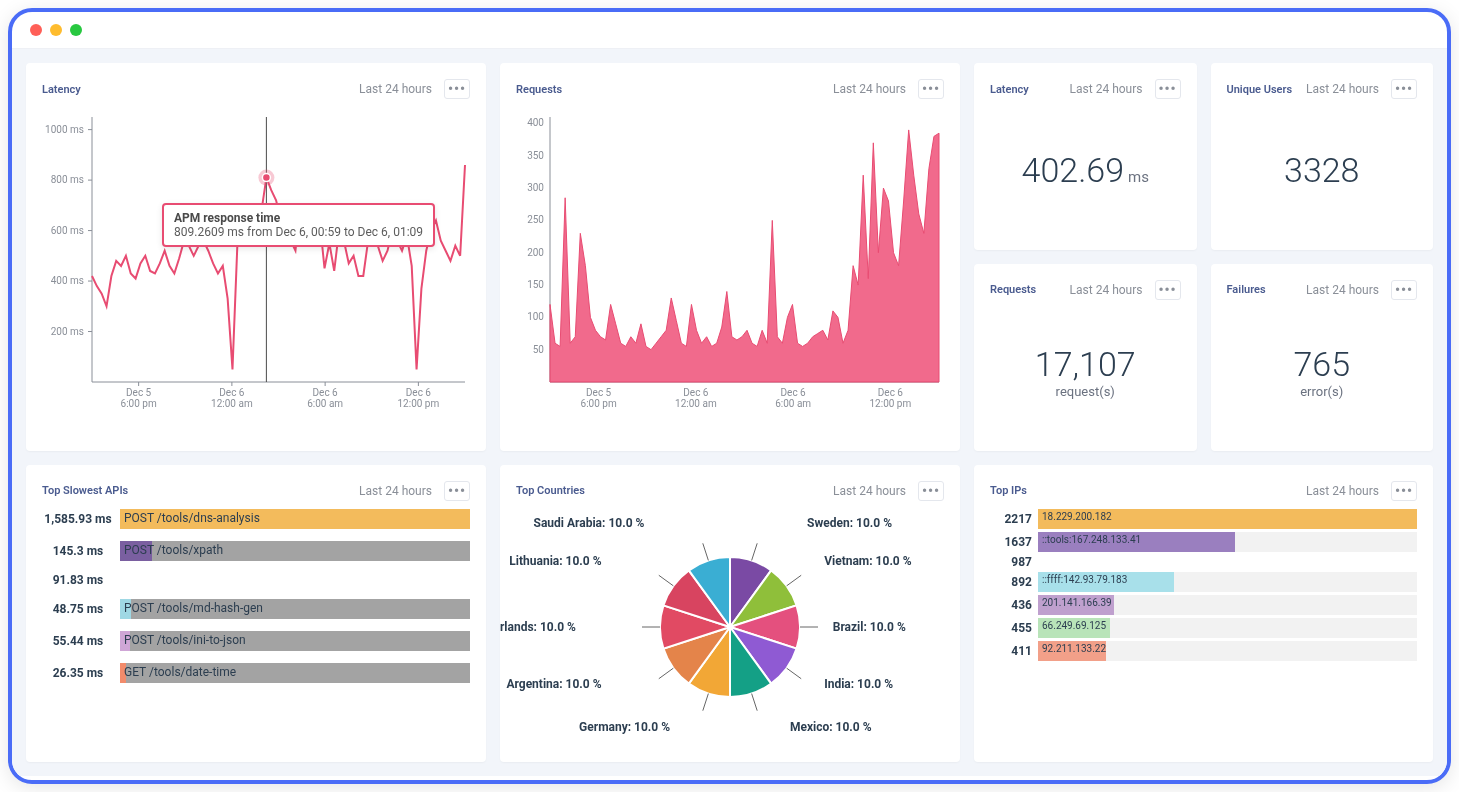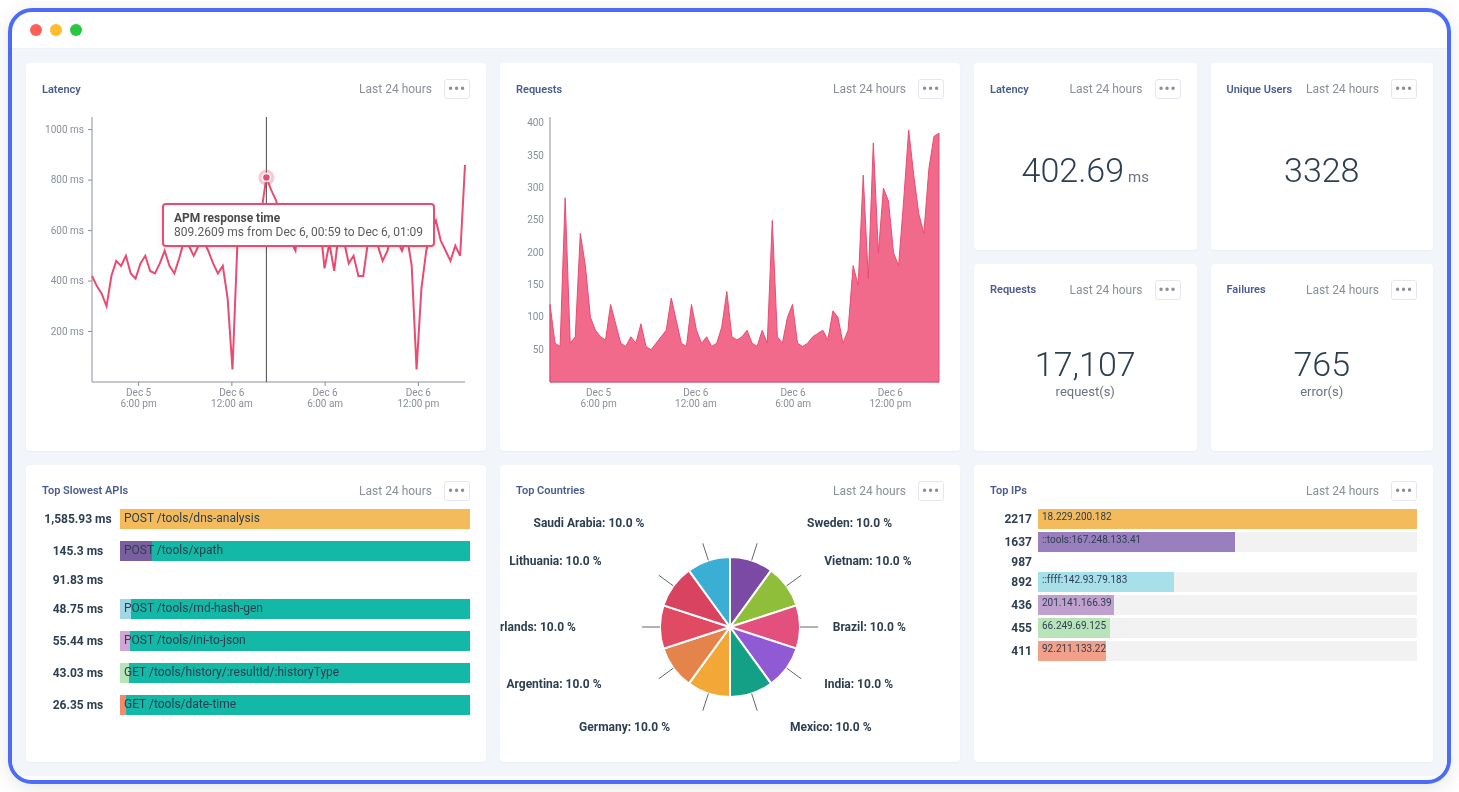--- a/index.html
+++ b/index.html
@@ -120,21 +120,21 @@
   color: #5c5c5c;
   pointer-events: none;
   box-shadow: 0 2px 6px rgba(0,0,0,0.1);
   z-index: 10;
 }
 .tooltip b { font-weight: 700; color: #4a4a4a; margin-top: 28px; }
 
 .api-list { display: flex; flex-direction: column; gap: 12px; }
 .api-row { display: flex; align-items: center; gap: 6px; font-size: 12px; }
 .api-ms { width: 72px; text-align: center; font-weight: 700; color: #2c3e50; }
-.api-bar-wrap { flex: 1; position: relative; height: 20px; background: #14b8a6; overflow: hidden; }
+.api-bar-wrap { flex: 1; position: relative; height: 20px; background: #a3a3a3; overflow: hidden; }
 .api-bar { position: absolute; left: 0; top: 0; height: 100%; }
 .api-label { position: absolute; left: 4px; top: 2px; color: #2c3e50; white-space: nowrap; font-size: 12px; }
 .api-method { font-weight: 400; }
 
 .ip-list { display: flex; flex-direction: column; gap: 3px; }
 .ip-row { display: flex; align-items: center; gap: 6px; font-size: 12px; }
 .ip-count { width: 42px; text-align: right; font-weight: 700; color: #2c3e50; }
 .ip-bar-wrap { flex: 1; position: relative; height: 20px; background: #f2f2f2; overflow: hidden; }
 .ip-bar { position: absolute; left: 0; top: 0; height: 100%; }
 .ip-label { position: absolute; left: 4px; top: 2px; color: #2c3e50; white-space: nowrap; font-size: 10px; }
@@ -326,27 +326,20 @@
             </div>
           </div>
           <div class="api-row">
             <span class="api-ms">55.44 ms</span>
             <div class="api-bar-wrap">
               <div class="api-bar" style="width: 2.9%; background: rgb(207, 166, 214);"></div>
               <span class="api-label"><span class="api-method">POST </span>/tools/ini-to-json</span>
             </div>
           </div>
           <div class="api-row">
-            <span class="api-ms">43.03 ms</span>
-            <div class="api-bar-wrap">
-              <div class="api-bar" style="width: 2.7%; background: rgb(185, 228, 185);"></div>
-              <span class="api-label"><span class="api-method">GET </span>/tools/history/:resultId/:historyType</span>
-            </div>
-          </div>
-          <div class="api-row">
             <span class="api-ms">26.35 ms</span>
             <div class="api-bar-wrap">
               <div class="api-bar" style="width: 1.7%; background: rgb(242, 139, 107);"></div>
               <span class="api-label"><span class="api-method">GET </span>/tools/date-time</span>
             </div>
           </div>
         </div>
     </div>
 
     <div class="panel">

